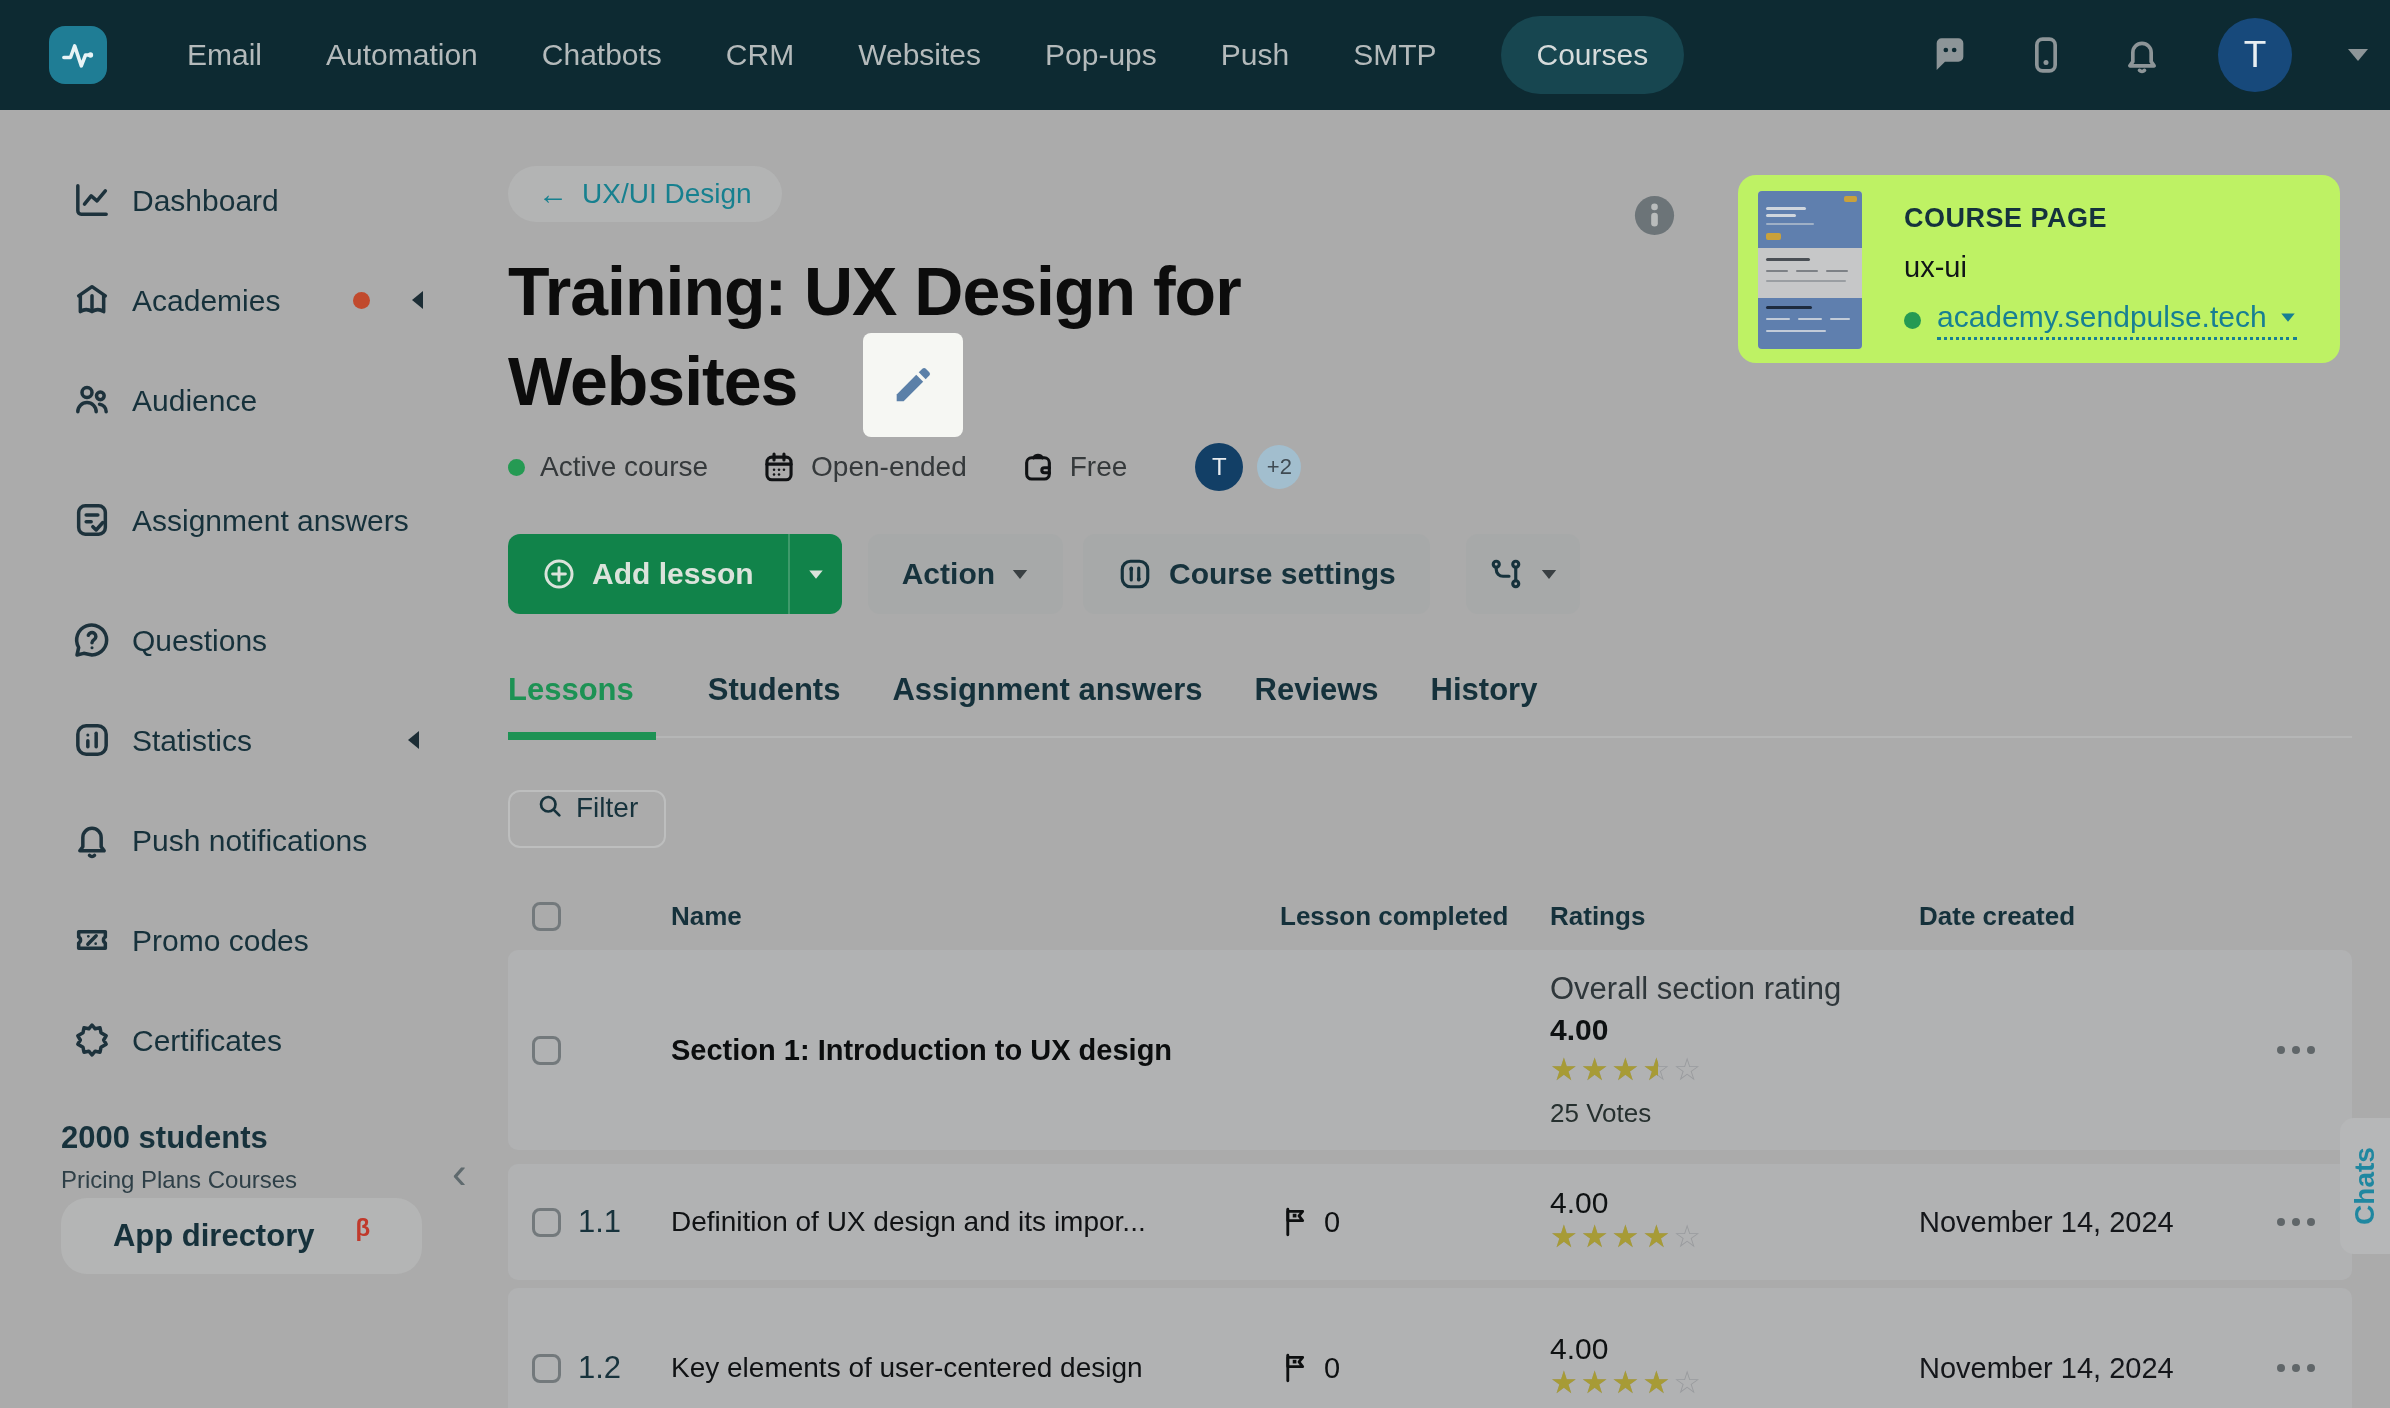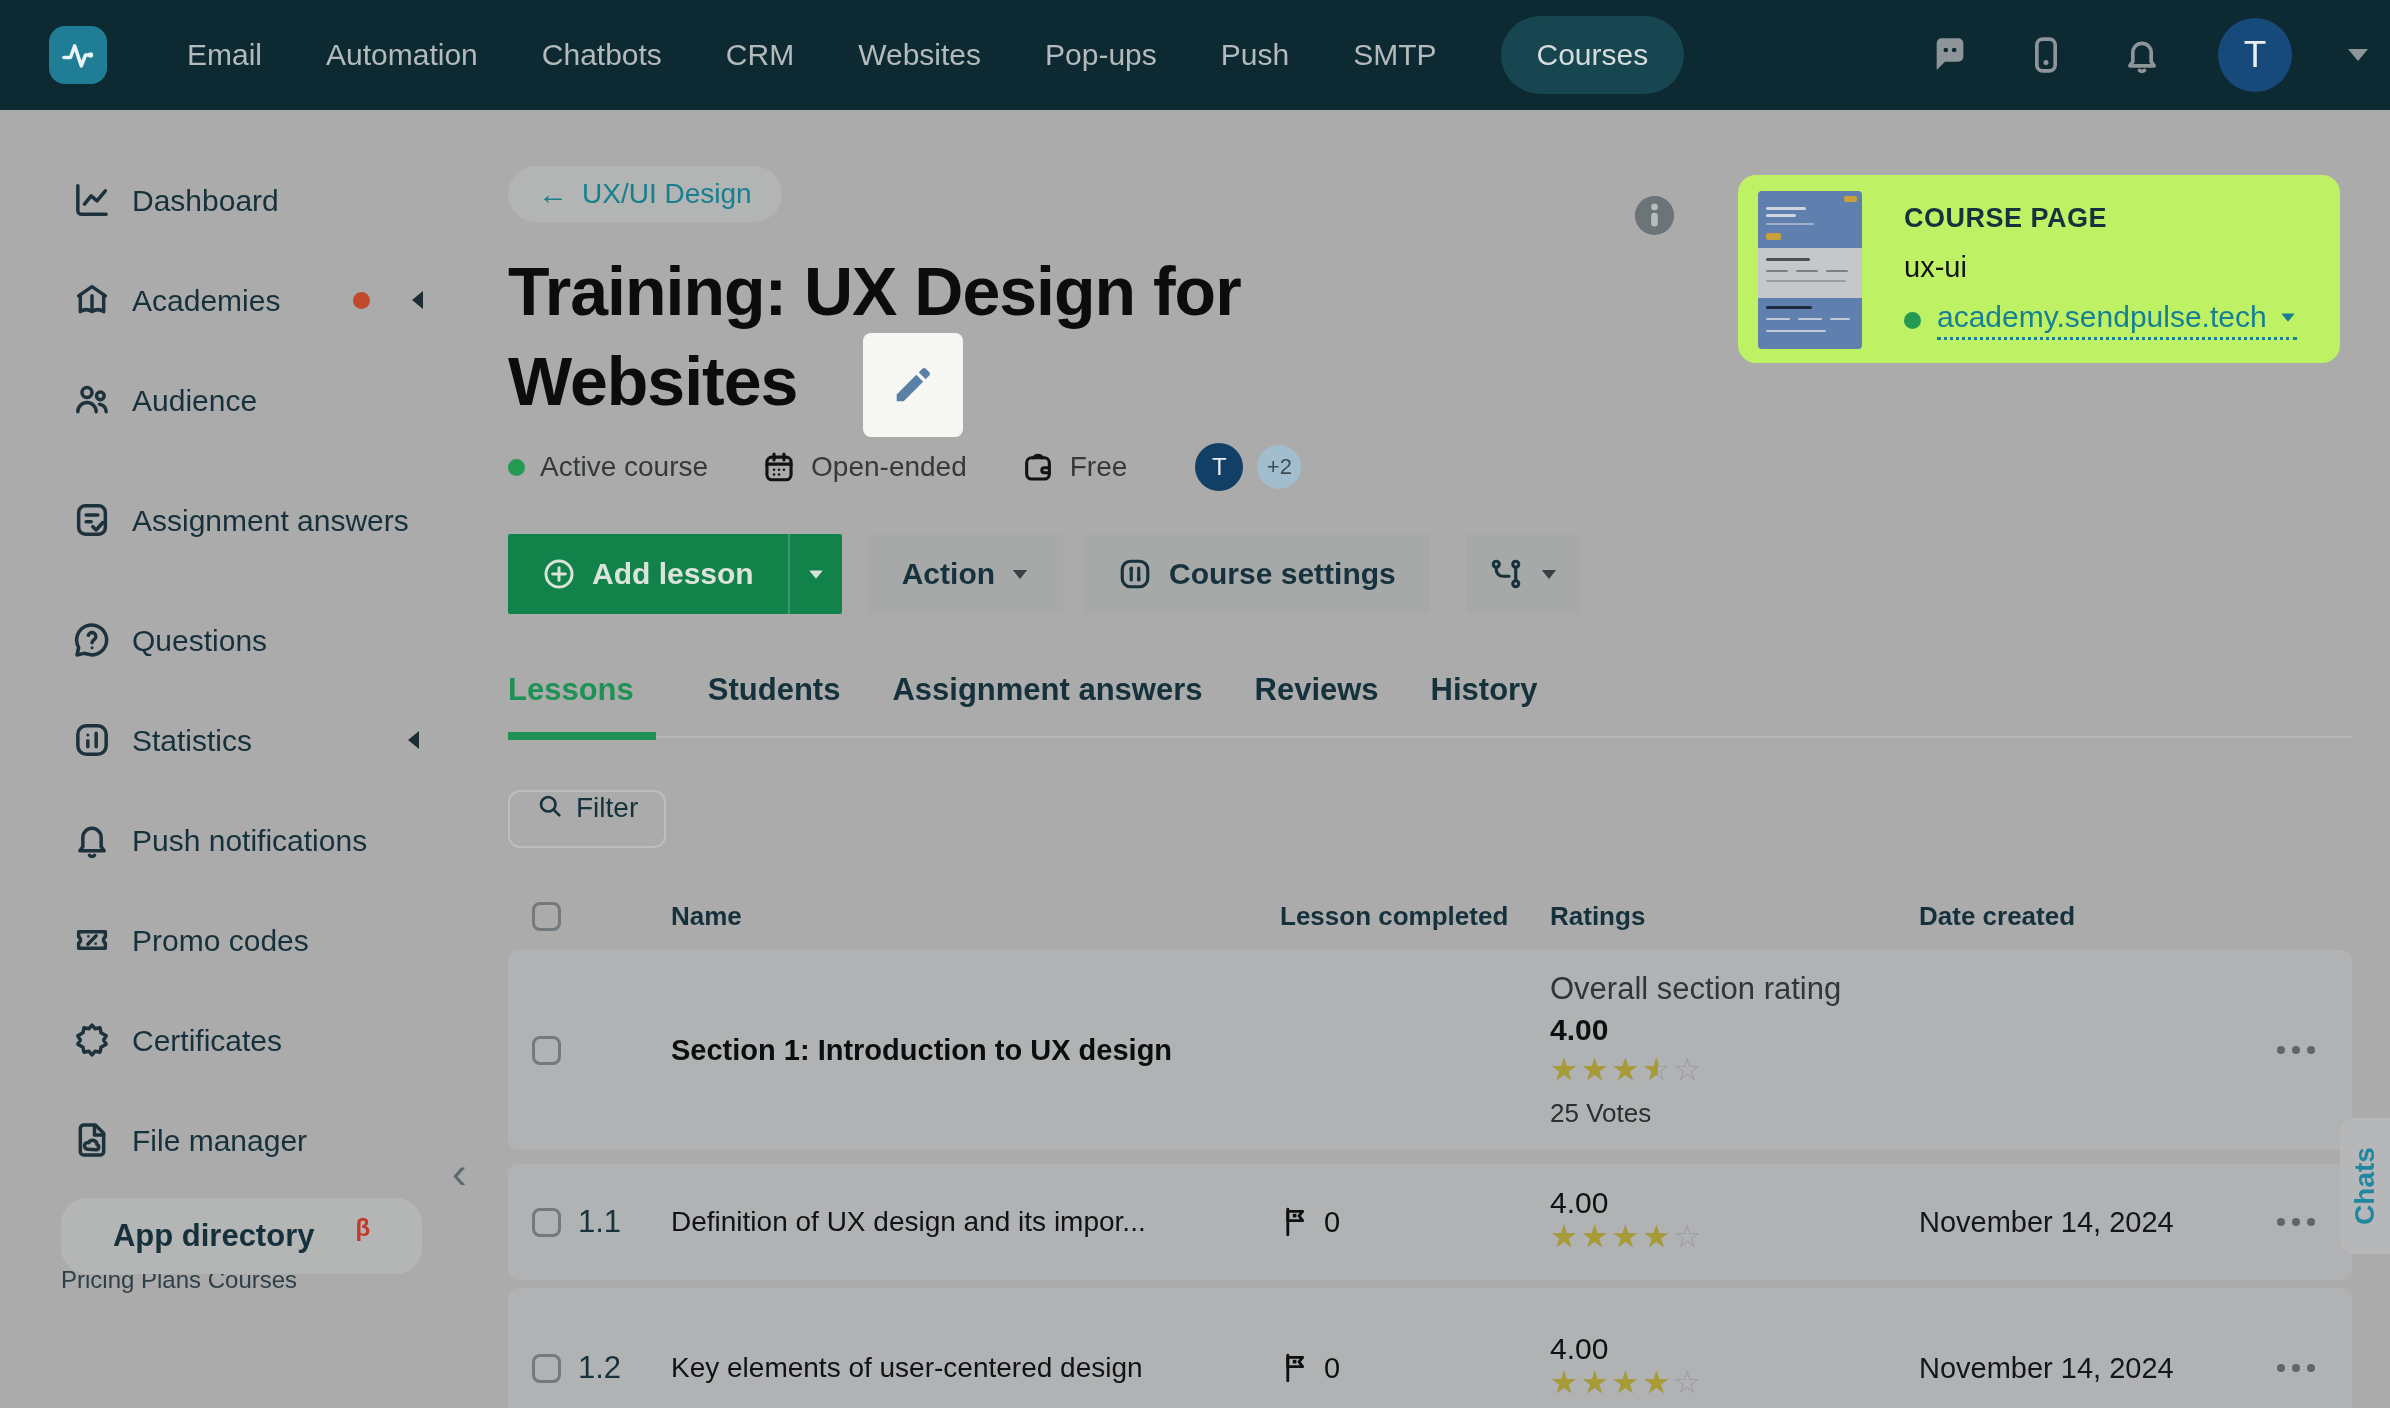--- a/index.html
+++ b/index.html
@@ -54,21 +54,21 @@
   .status-row { display:flex; align-items:center; margin-top:16px; height:50px; }
   .st-item { display:flex; align-items:center; gap:15px; margin-right:54px; font-size:28px; color:#35393b; }
   .dot-green { width:17px; height:17px; border-radius:50%; background:#259a53; }
   .st-item svg { width:34px; height:34px; color:#101214; }
   .mini-avatar { width:48px; height:48px; border-radius:50%; background:#123f66; color:#e7ecef;
                  display:flex; align-items:center; justify-content:center; font-size:24px; margin-left:14px; }
   .more-badge { width:44px; height:44px; border-radius:50%; background:#a2bece; color:#3f4a52;
                 display:flex; align-items:center; justify-content:center; font-size:22px; margin-left:14px; }
 
   .toolbar { display:flex; align-items:center; margin-top:42px; }
-  .btn { height:80px; border-radius:2px; display:flex; align-items:center; cursor:pointer; }
+  .btn { height:80px; border-radius:12px; display:flex; align-items:center; cursor:pointer; }
   .btn-green { background:#11834a; color:#dbe3db; font-size:30px; font-weight:700; }
   .btn-green .main-part { display:flex; align-items:center; gap:16px; padding:0 34px; }
   .btn-green .sep { width:2px; height:80px; background:#3f9a6b; }
   .btn-green .arrow-part { width:52px; display:flex; align-items:center; justify-content:center; }
   .btn-green svg { width:34px; height:34px; }
   .chev { width:0; height:0; border-left:9px solid transparent; border-right:9px solid transparent; border-top:11px solid currentColor; }
   .btn-gray { background:#a7a9a9; color:#16323c; font-size:30px; font-weight:700; padding:0 34px; gap:16px; }
   .btn-gray svg { width:36px; height:36px; }
   .btn-gray .chev { color:#3a4043; transform:scale(.8); }
 
@@ -236,28 +236,20 @@
         <circle cx="9.8" cy="9.8" r=".8" fill="currentColor" stroke="none"></circle>
         <circle cx="14.2" cy="14.2" r=".8" fill="currentColor" stroke="none"></circle>
     </svg>
     <span class="sb-label">Promo codes</span>
   </div>
   <div class="sb-item">
     <svg viewBox="0 0 24 24" fill="none" stroke="currentColor" stroke-width="2.1" stroke-linejoin="round">
       <path d="M12 3l1.9 2.3 2.9-.6.6 2.9L20.5 9.5 19 12l1.5 2.5-3.1 1.9-.6 2.9-2.9-.6L12 21l-1.9-2.3-2.9.6-.6-2.9L3.5 14.5 5 12 3.5 9.5l3.1-1.9.6-2.9 2.9.6z"></path>
     </svg>
     <span class="sb-label">Certificates</span>
-  </div>
-  <div class="sb-item">
-    <svg viewBox="0 0 24 24" fill="none" stroke="currentColor" stroke-width="2.1" stroke-linecap="round" stroke-linejoin="round">
-      <path d="M7 3h7l5 5v11a2 2 0 0 1-2 2H7a2 2 0 0 1-2-2V5a2 2 0 0 1 2-2z"></path>
-        <path d="M13.5 3.5V9H19"></path>
-        <path d="M9.5 17.5a2 2 0 1 1 .6-3.9 2.6 2.6 0 0 1 4.9 1.2 1.6 1.6 0 0 1-.4 3.1z"></path>
-    </svg>
-    <span class="sb-label">File manager</span>
   </div>
   <div class="sb-students">
     <div class="cnt">2000 students</div>
     <div class="plan">Pricing Plans Courses</div>
   </div>
 </div>
 <div class="collapse-chip">‹</div>
 <div class="app-dir">
   <span class="lbl">App directory</span>
   <span class="beta">β</span>

